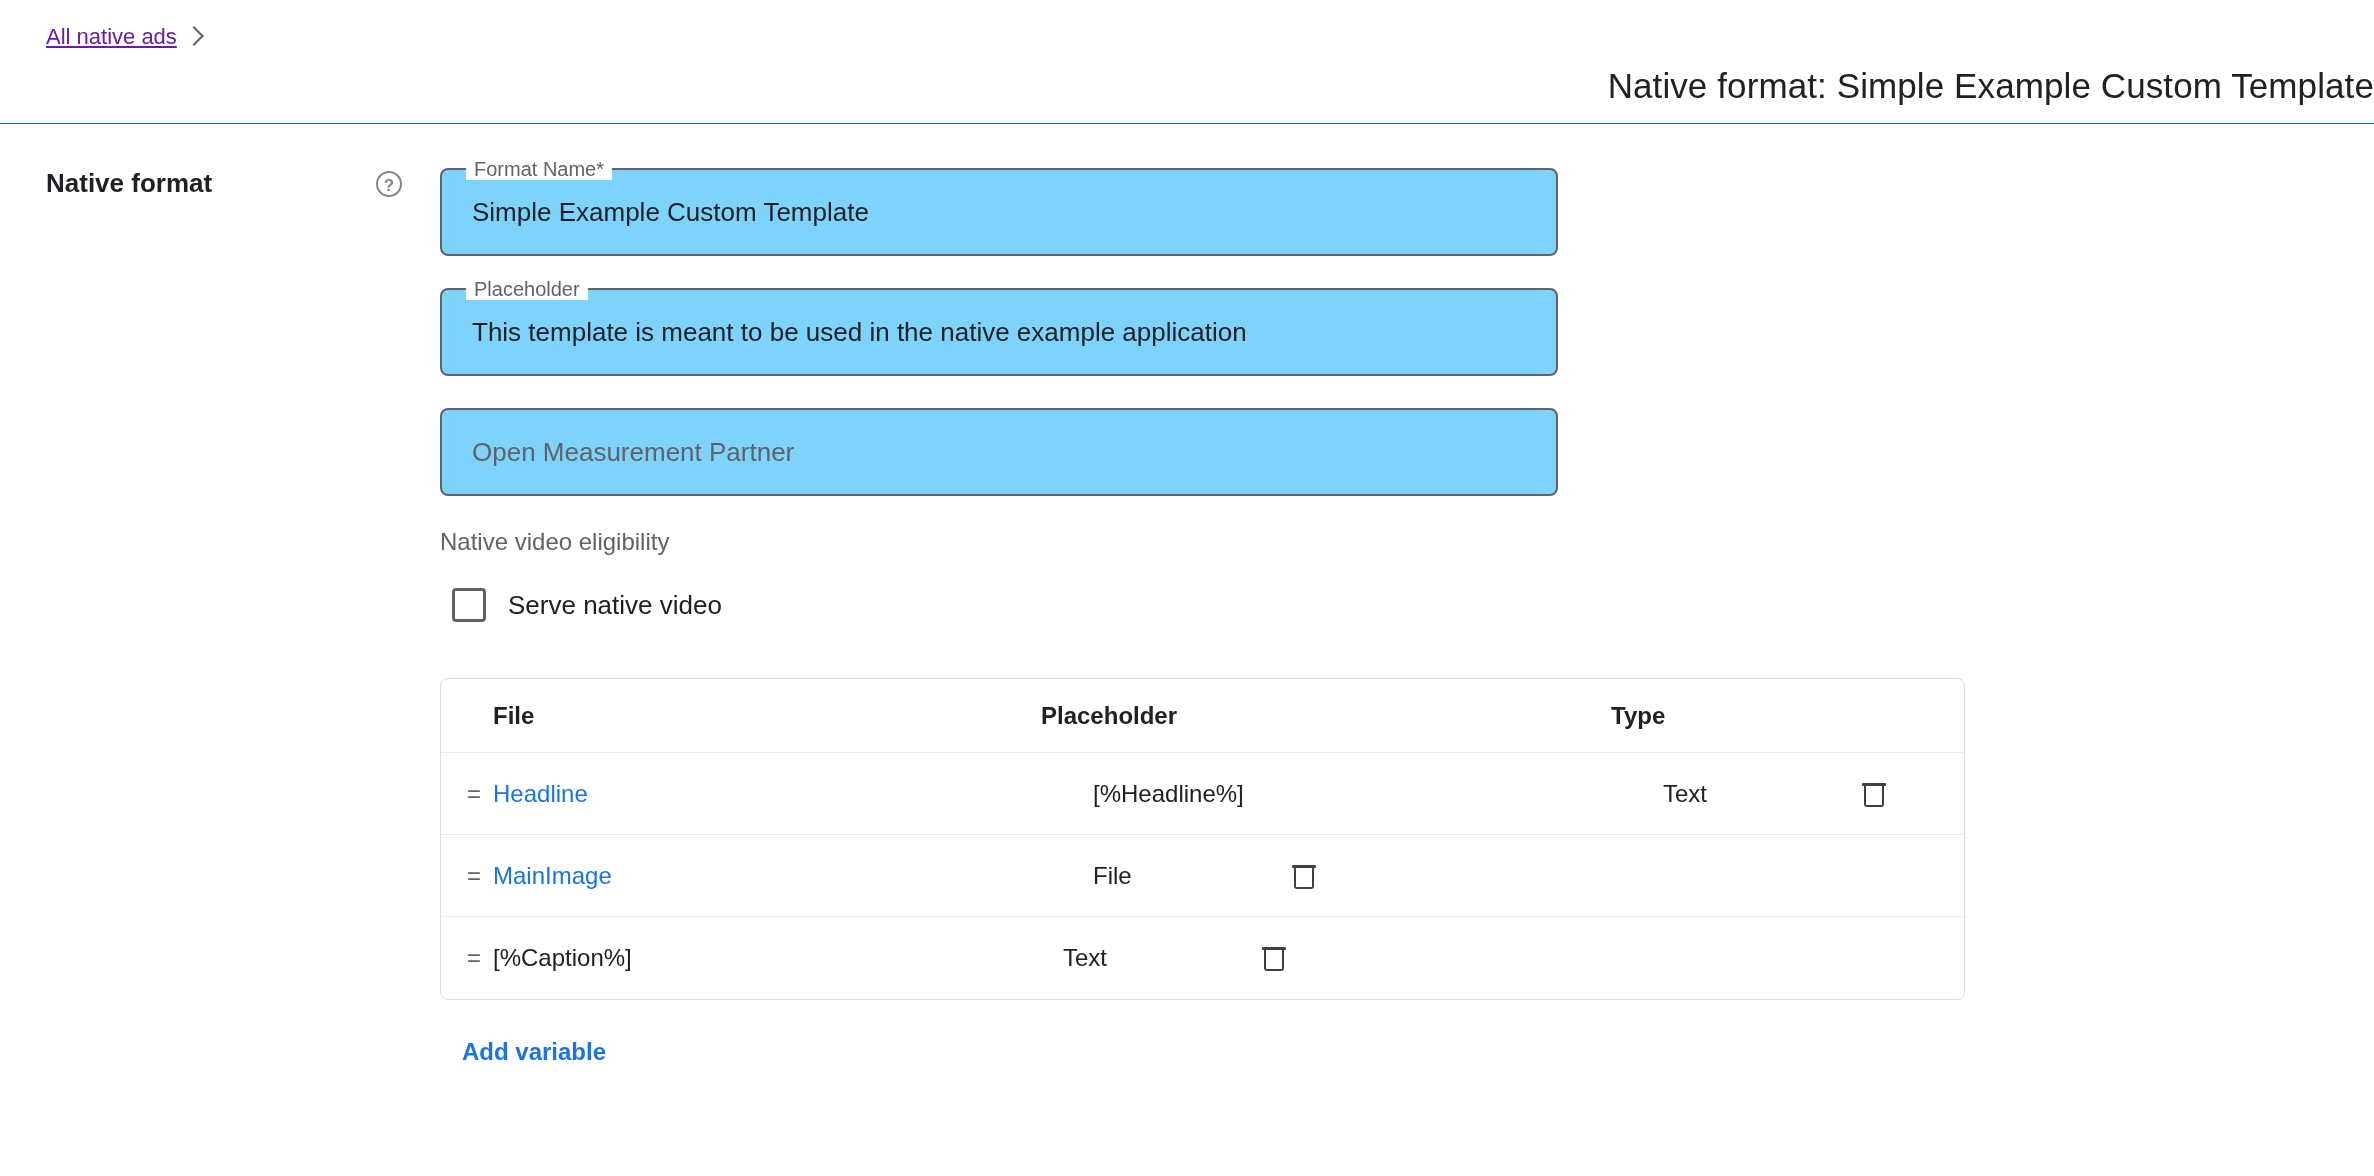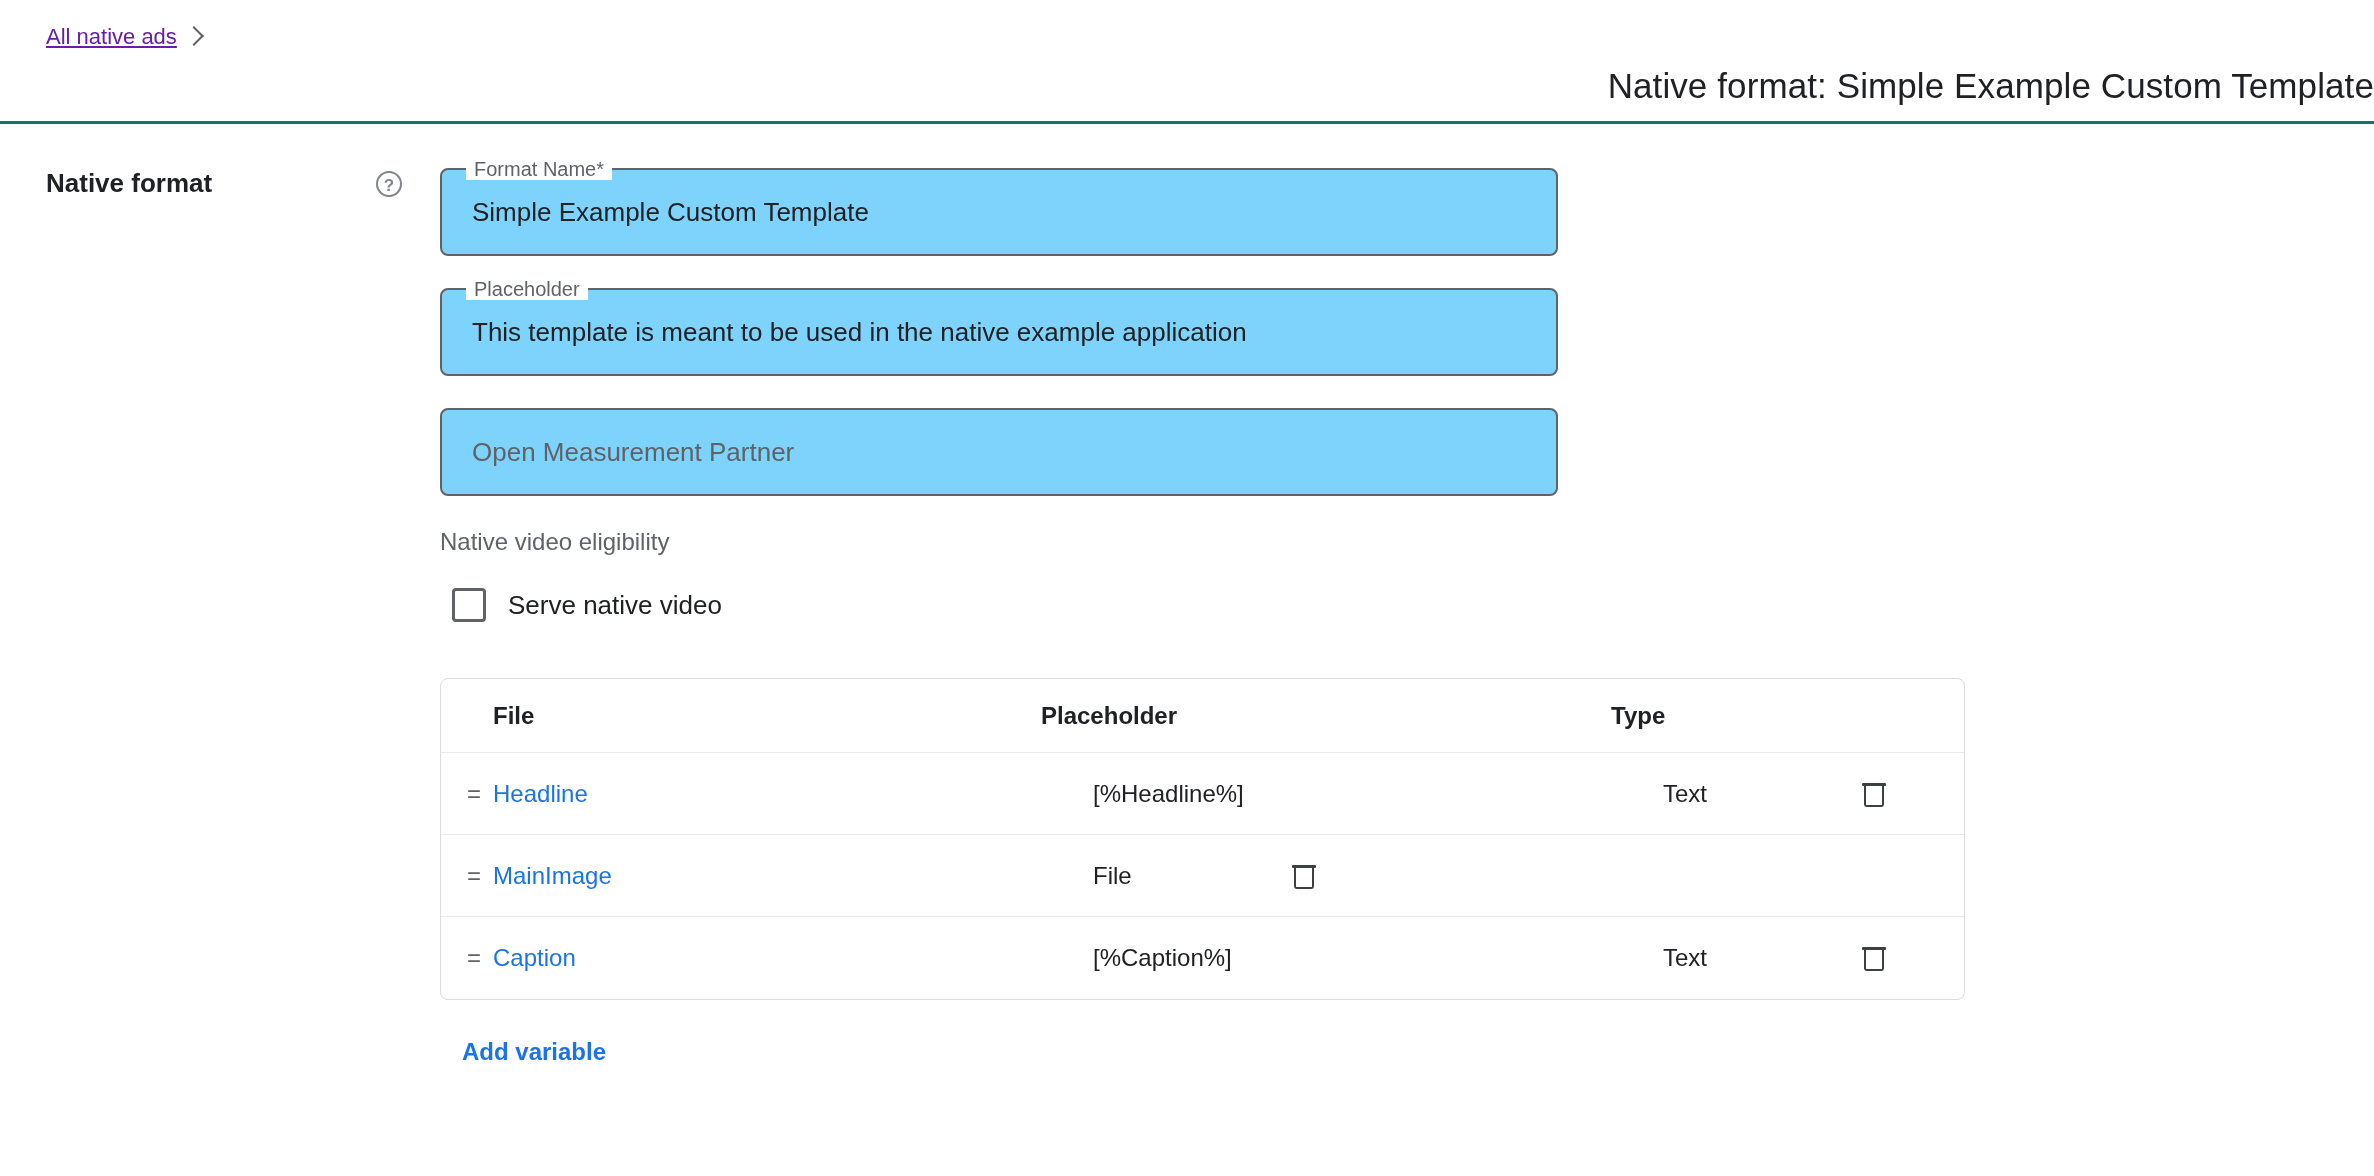--- a/index.html
+++ b/index.html
@@ -11,21 +11,21 @@
     width: 2374px;
     height: 1176px;
     font-family: "Liberation Sans", sans-serif;
     color: #202124;
     -webkit-font-smoothing: antialiased;
   }
 
   
   .header {
     padding: 22px 0 0 46px;
-    border-bottom: 3px solid #0f766e;
+    border-bottom: 1px solid #0f766e;
     height: 124px;
     box-sizing: border-box;
   }
   .breadcrumb {
     display: flex;
     align-items: center;
     gap: 10px;
     height: 30px;
   }
   .breadcrumb-link {
@@ -308,21 +308,20 @@
 
       <div class="var-row">
         <div class="col-handle">=</div>
         <div class="col-name link-cell">MainImage</div>
         <div class="col-type value-cell">File</div>
         <div class="col-action"><span class="trash-icon"></span></div>
       </div>
 
       <div class="var-row">
         <div class="col-handle">=</div>
-        <div class="col-name link-cell">Caption</div>
         <div class="col-placeholder value-cell">[%Caption%]</div>
         <div class="col-type value-cell">Text</div>
         <div class="col-action"><span class="trash-icon"></span></div>
       </div>
 
     </div>
 
     <div class="add-variable">Add variable</div>
 
   </div>

